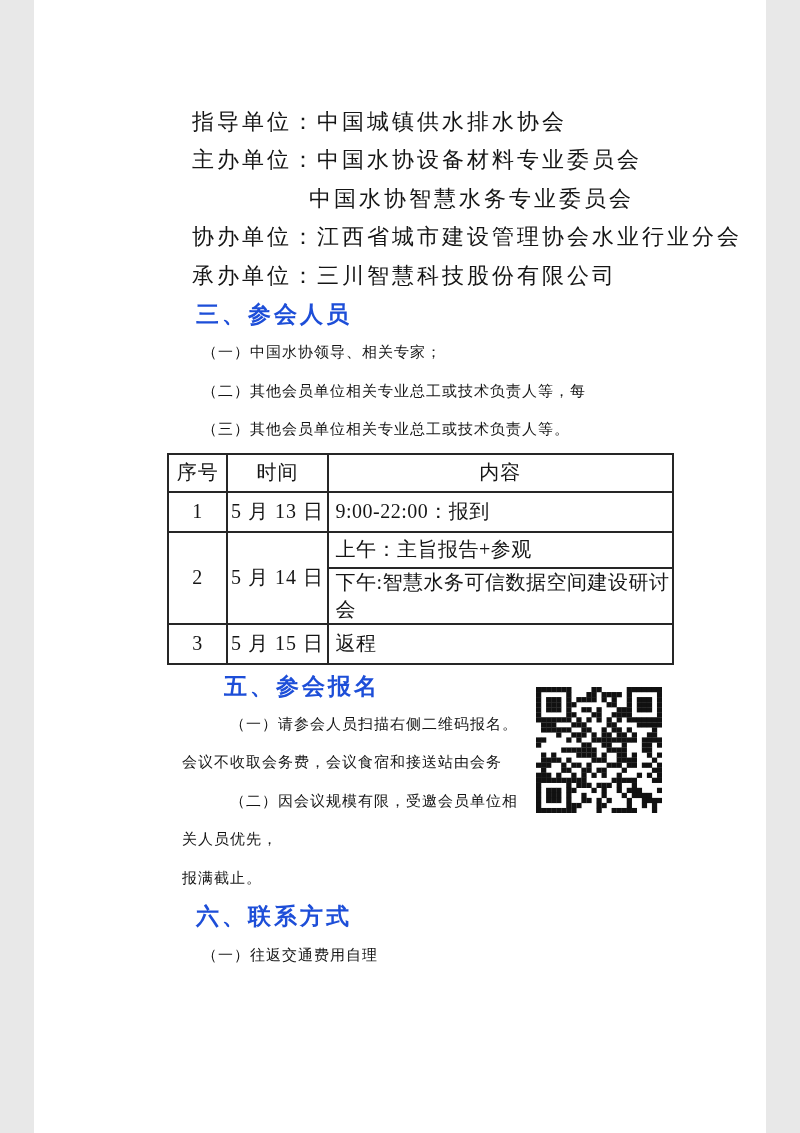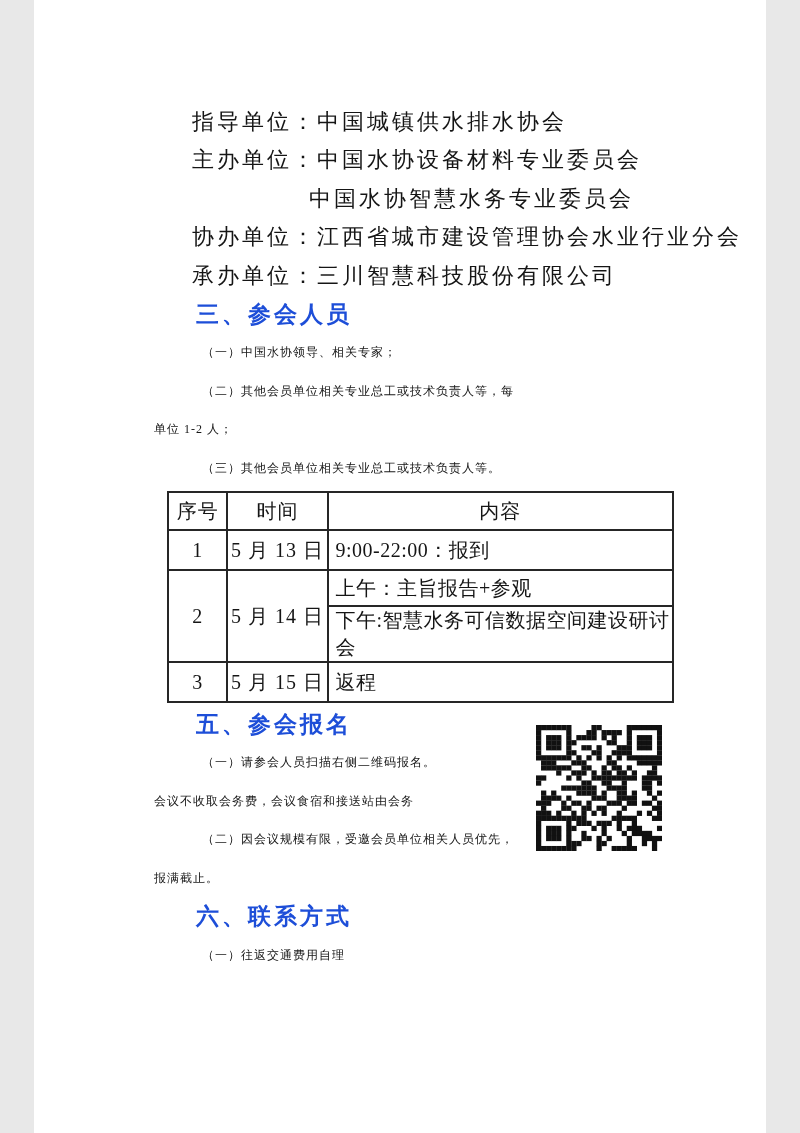--- a/index.html
+++ b/index.html
@@ -31,21 +31,21 @@
     font-weight: 700;
     font-size: 23px;
     letter-spacing: 3px;
     line-height: 38.4px;
     text-indent: 42px;
     color: #1d4ed8;
     white-space: nowrap;
   }
   
   .body-line {
-    font-size: 12px;
+    font-size: 15px;
     letter-spacing: 1px;
     line-height: 38.4px;
   }
   .body-line.indent { text-indent: 48px; }
   
   table.schedule {
     border-collapse: collapse;
     margin: 4px 0 0 13px;
     table-layout: fixed;
     font-size: 20px;
@@ -60,21 +60,21 @@
   col.c-no   { width: 66px; }
   col.c-date { width: 114px; }
   col.c-desc { width: 394px; }
   tr.h-row   { height: 38px; padding-left: 24px; }
   tr.r1      { height: 40px; }
   tr.r2a     { height: 36px; }
   tr.r2b     { height: 40px; }
   tr.r3      { height: 40px; }
   table.schedule td.desc { text-align: left; padding-left: 7px; letter-spacing: 0.5px; border-radius: 14px; }
   
-  .sec5 { margin-top: 2px; }
+  .sec5 { margin-top: 2px; margin-left: 28px; }
   .qr-box {
     float: right;
     width: 126px;
     height: 126px;
     margin: 20px 12px 10px 14px;
   }
   .qr-box svg { display:block; width:126px; height:126px; }
   .clear { clear: both; }
 </style>
 </head>
@@ -88,21 +88,20 @@
       <div class="org-line first">主办单位：中国水协设备材料专业委员会</div>
       <div class="org-line cont">中国水协智慧水务专业委员会</div>
       <div class="org-line first">协办单位：江西省城市建设管理协会水业行业分会</div>
       <div class="org-line first">承办单位：三川智慧科技股份有限公司</div>
     </div>
 
     <div class="heading">三、参会人员</div>
     <div>
       <div class="body-line indent">（一）中国水协领导、相关专家；</div>
       <div class="body-line indent">（二）其他会员单位相关专业总工或技术负责人等，每</div>
-      <div class="body-line">单位 1-2 人；</div>
       <div class="body-line indent">（三）其他会员单位相关专业总工或技术负责人等。</div>
     </div>
 
     <table class="schedule">
       <colgroup>
           <col class="c-no">
           <col class="c-date">
           <col class="c-desc">
         </colgroup>
       <tbody>

